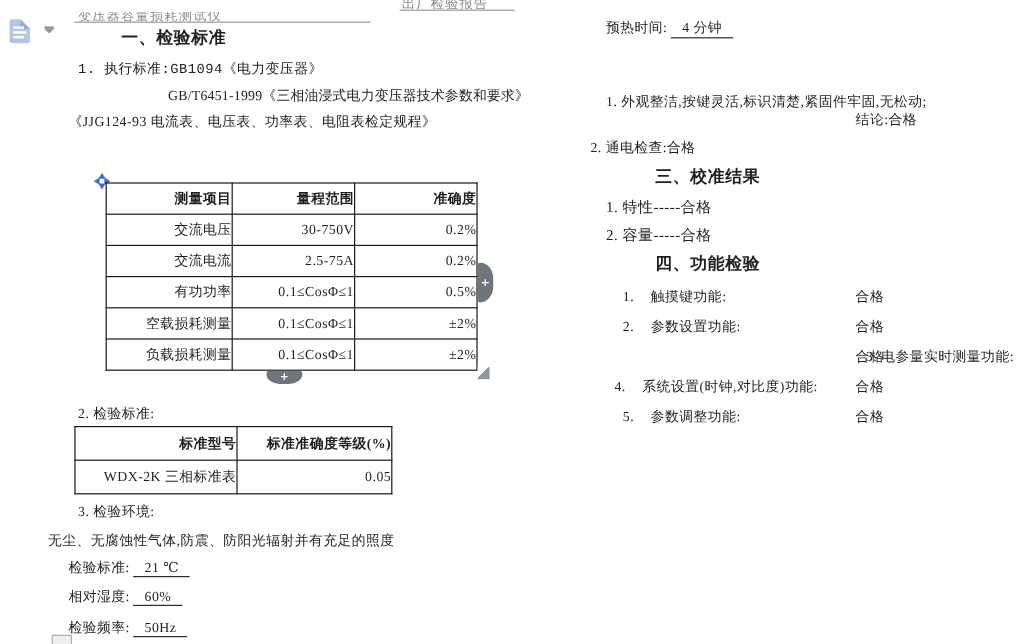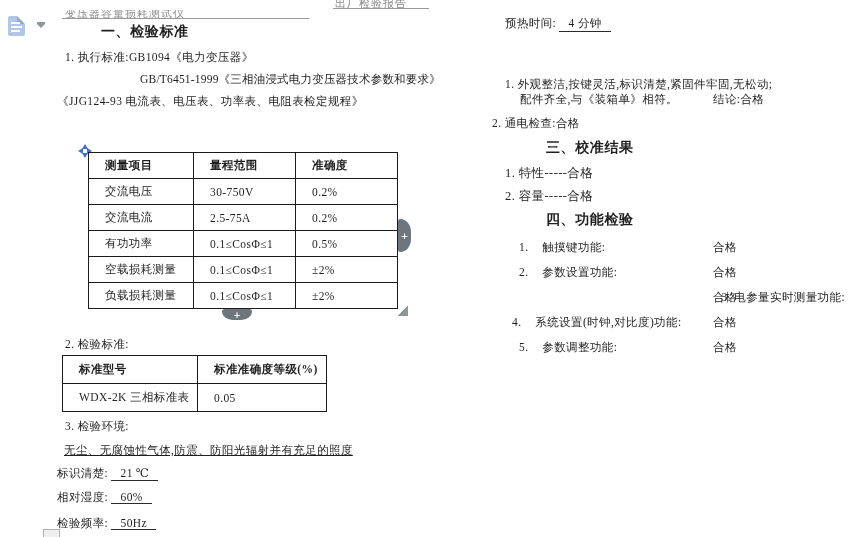--- a/index.html
+++ b/index.html
@@ -12,21 +12,21 @@
   }
   .abs { position:absolute; }
   .body-text { font-size:11.5px; letter-spacing:.4px; white-space:nowrap; }
   .heading { font-size:14px; font-weight:bold; letter-spacing:.6px; white-space:nowrap;margin-left:36px; }
   .hdr-text { font-size:11px; color:#8a8a8a; letter-spacing:1px; white-space:nowrap; }
   .hdr-line { border-bottom:1px solid #9a9a9a; height:9px; overflow:hidden; }
   .uval { display:inline-block; border-bottom:1px solid #2a2a2a; padding:0 9px; text-align:center; min-width:36px; }
 
   
   table.doc { border-collapse:collapse; table-layout:fixed; }
-  table.doc td { border:1px solid #1a1a1a; text-align:left; vertical-align:middle;
+  table.doc td { border:1px solid #1a1a1a; text-align:right; vertical-align:middle;
                  font-size:11.5px; letter-spacing:.4px; overflow:hidden;padding-left:16px; }
   table.doc tr.hd td { font-weight:bold; }
   #table1 td { height:26px; }
   #table2 td { height:28px; }
 
   
   .doc-icon { width:17px; height:20px; background:#b3c6e7; border-radius:2px; position:relative; }
   .doc-icon:before { content:""; position:absolute; right:0; top:0; border:4px solid #fff;
                      border-left-color:#8fa9d4; border-bottom-color:#8fa9d4; }
   .doc-icon .ln { position:absolute; left:3px; height:2px; background:#ffffff; }
@@ -72,21 +72,21 @@
   </div>
 
   <div class="abs hdr-line" style="left:62px; top:0; width:247px;margin-top:10px;">
     <span class="hdr-text abs" style="left:3px; top:-4px;">变压器容量损耗测试仪</span>
   </div>
   <div class="abs hdr-line" style="left:333px; top:0; width:96px;">
     <span class="hdr-text abs" style="left:2px; top:-4px;">出厂检验报告</span>
   </div>
 
   <div class="abs heading" style="left:65px; top:23px;">一、检验标准</div>
-  <div class="abs body-text" style="left:65px; top:50px;">1. 执行标准:GB1094《电力变压器》</div>
+  <div class="abs body-text" style="left:65px; top:50px;font-family:Liberation Mono, monospace;">1. 执行标准:GB1094《电力变压器》</div>
   <div class="abs body-text" style="left:140px; top:72px; letter-spacing:.2px;">GB/T6451-1999《三相油浸式电力变压器技术参数和要求》</div>
   <div class="abs body-text" style="left:57px; top:94px;">《JJG124-93 电流表、电压表、功率表、电阻表检定规程》</div>
 
   <div class="abs move-handle" style="left:78px; top:144px;">
     <i class="mh-up"></i>
       <i class="mh-down"></i>
       <i class="mh-left"></i>
       <i class="mh-right"></i>
   </div>
   <table id="table1" class="doc abs" style="left:88px; top:152px; width:309px;">
@@ -144,44 +144,43 @@
       <td>标准准确度等级(%)</td>
     </tr>
     <tr>
       <td>WDX-2K 三相标准表</td>
       <td>0.05</td>
     </tr>
   </tbody>
     </table>
 
   <div class="abs body-text" style="left:65px; top:419px;">3. 检验环境:</div>
-  <div class="abs body-text" style="left:64px; top:443px;text-decoration:underline;">无尘、无腐蚀性气体,防震、防阳光辐射并有充足的照度</div>
+  <div class="abs body-text" style="left:40px; top:443px;">无尘、无腐蚀性气体,防震、防阳光辐射并有充足的照度</div>
   <div class="abs body-text" style="left:57px; top:466px;">
-    <span>标识清楚:</span>
+    <span>检验标准:</span>
     <span class="uval">21 ℃</span>
   </div>
   <div class="abs body-text" style="left:57px; top:490px;">
     <span>相对湿度:</span>
     <span class="uval">60%</span>
   </div>
   <div class="abs body-text" style="left:57px; top:516px;">
     <span>检验频率:</span>
     <span class="uval">50Hz</span>
   </div>
 
   <div class="abs page-break-box" style="left:43px; top:529px;"></div>
 
   <div class="abs body-text" style="left:505px; top:16px;">
     <span>预热时间:</span>
     <span class="uval">4 分钟</span>
   </div>
 
   <div class="abs body-text" style="left:505px; top:77px;">1. 外观整洁,按键灵活,标识清楚,紧固件牢固,无松动;</div>
   <div class="abs body-text" style="left:520px; top:92px;">
-    <span>配件齐全,与《装箱单》相符。</span>
     <span class="abs" style="left:193px; top:0;">结论:合格</span>
   </div>
   <div class="abs body-text" style="left:492px; top:116px;">2. 通电检查:合格</div>
 
   <div class="abs heading" style="left:510px; top:139px;">三、校准结果</div>
   <div class="abs body-text" style="left:505px; top:165px; font-size:12.5px;">1. 特性-----合格</div>
   <div class="abs body-text" style="left:505px; top:188px; font-size:12.5px;">2. 容量-----合格</div>
 
   <div class="abs heading" style="left:510px; top:211px;">四、功能检验</div>
 

